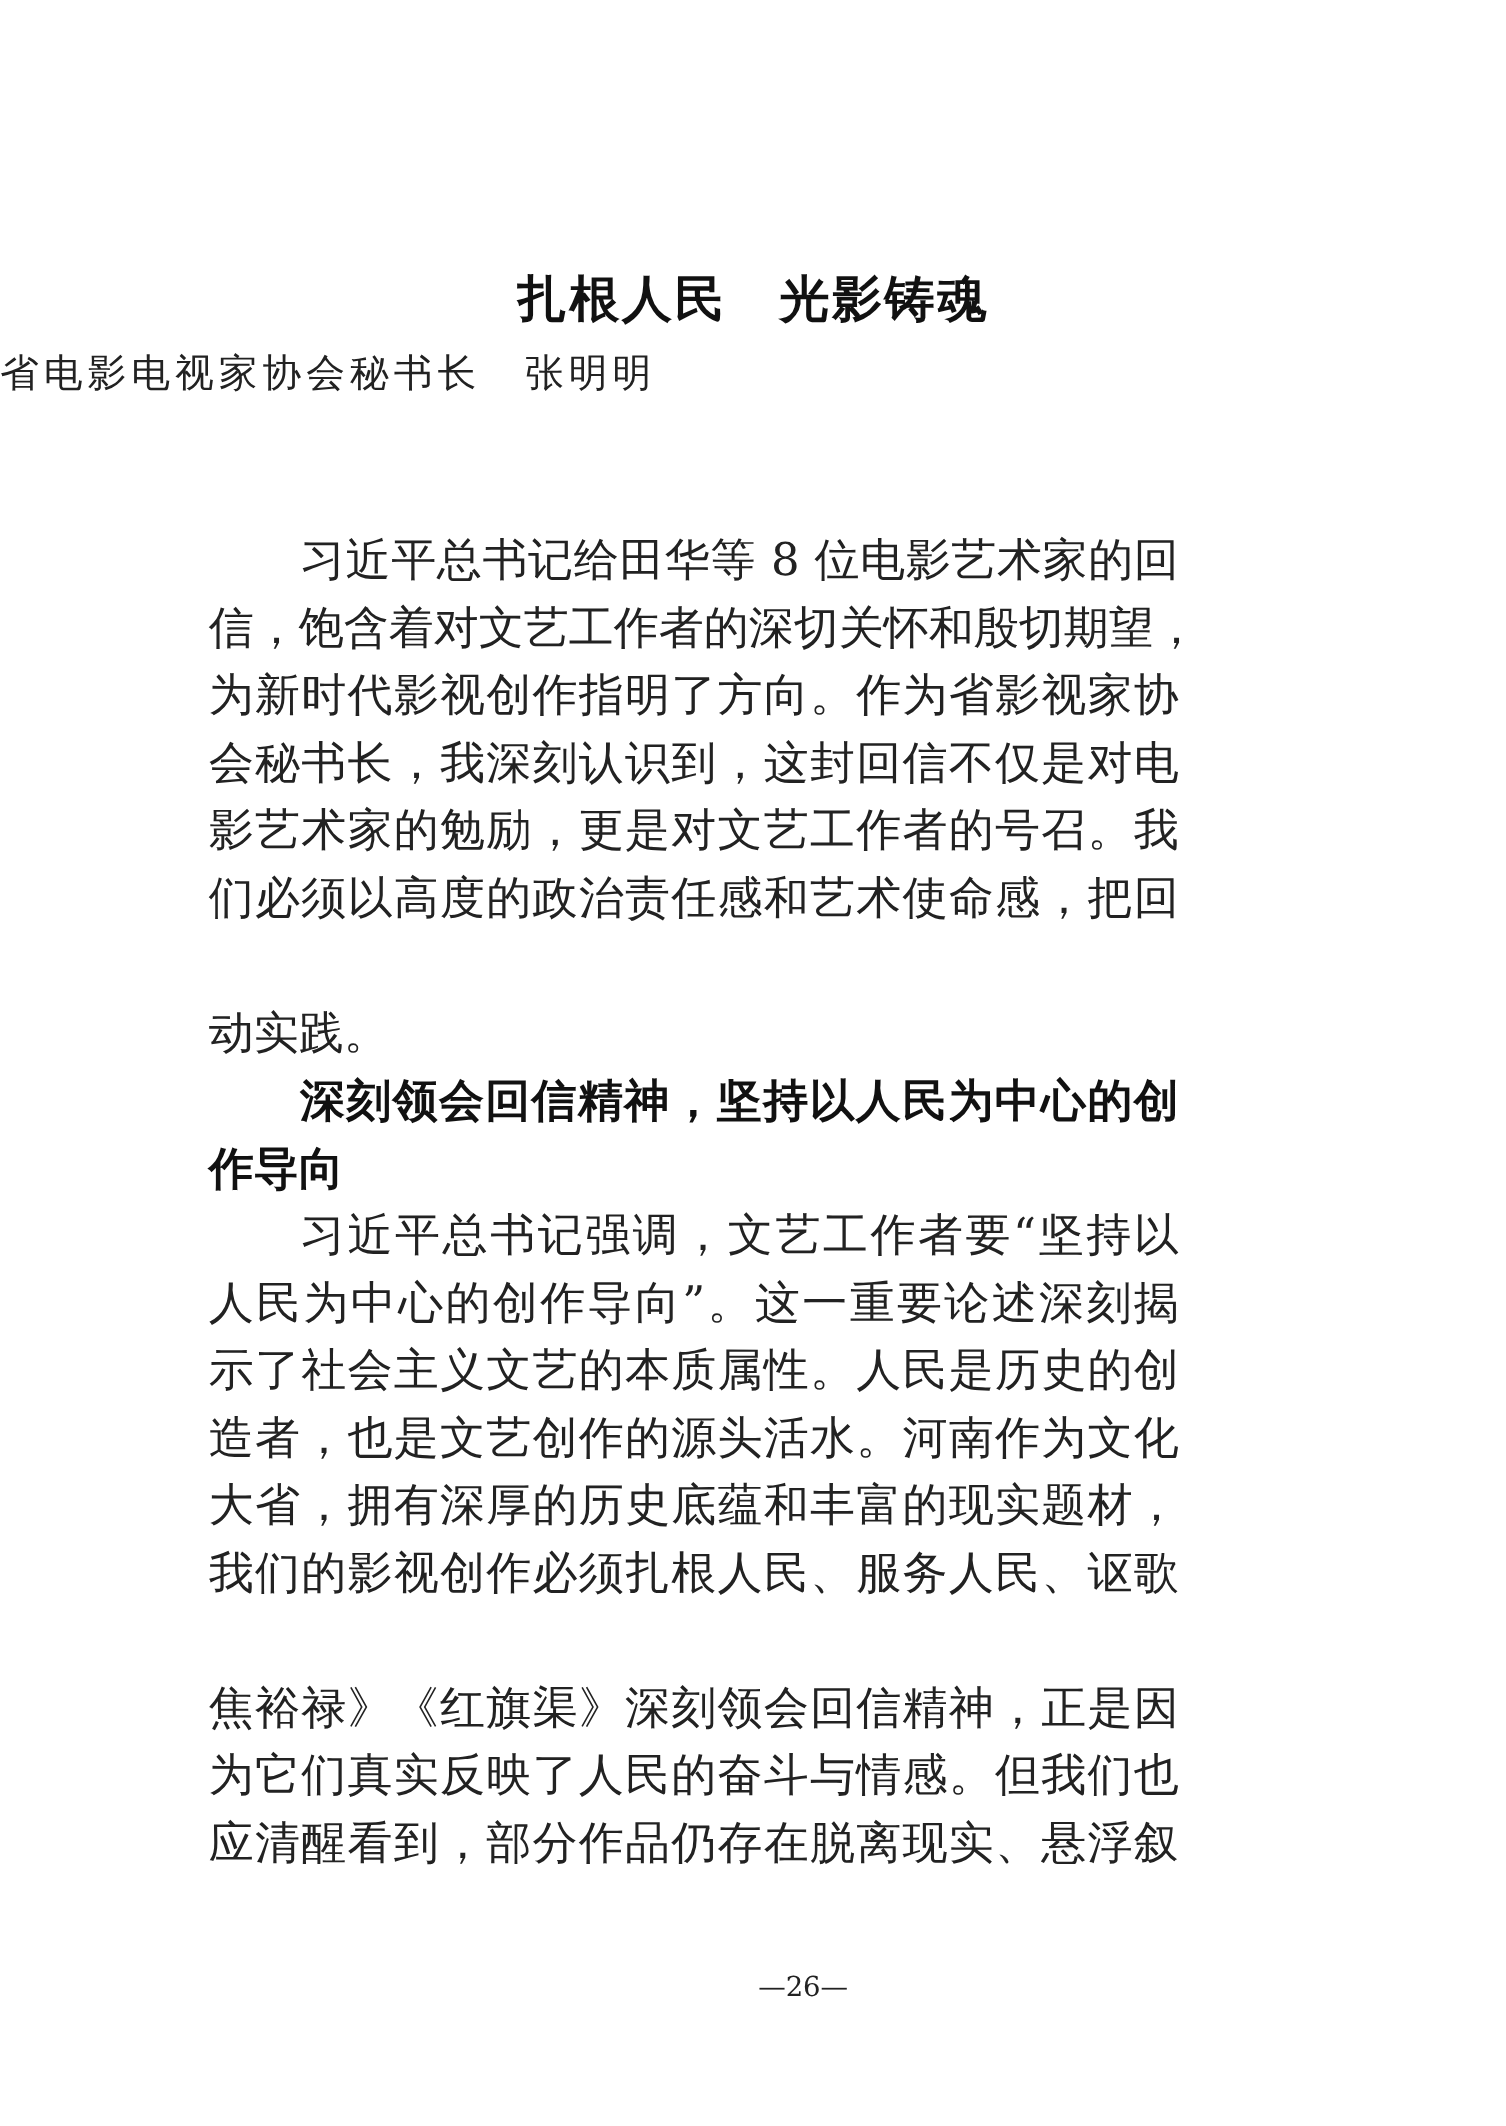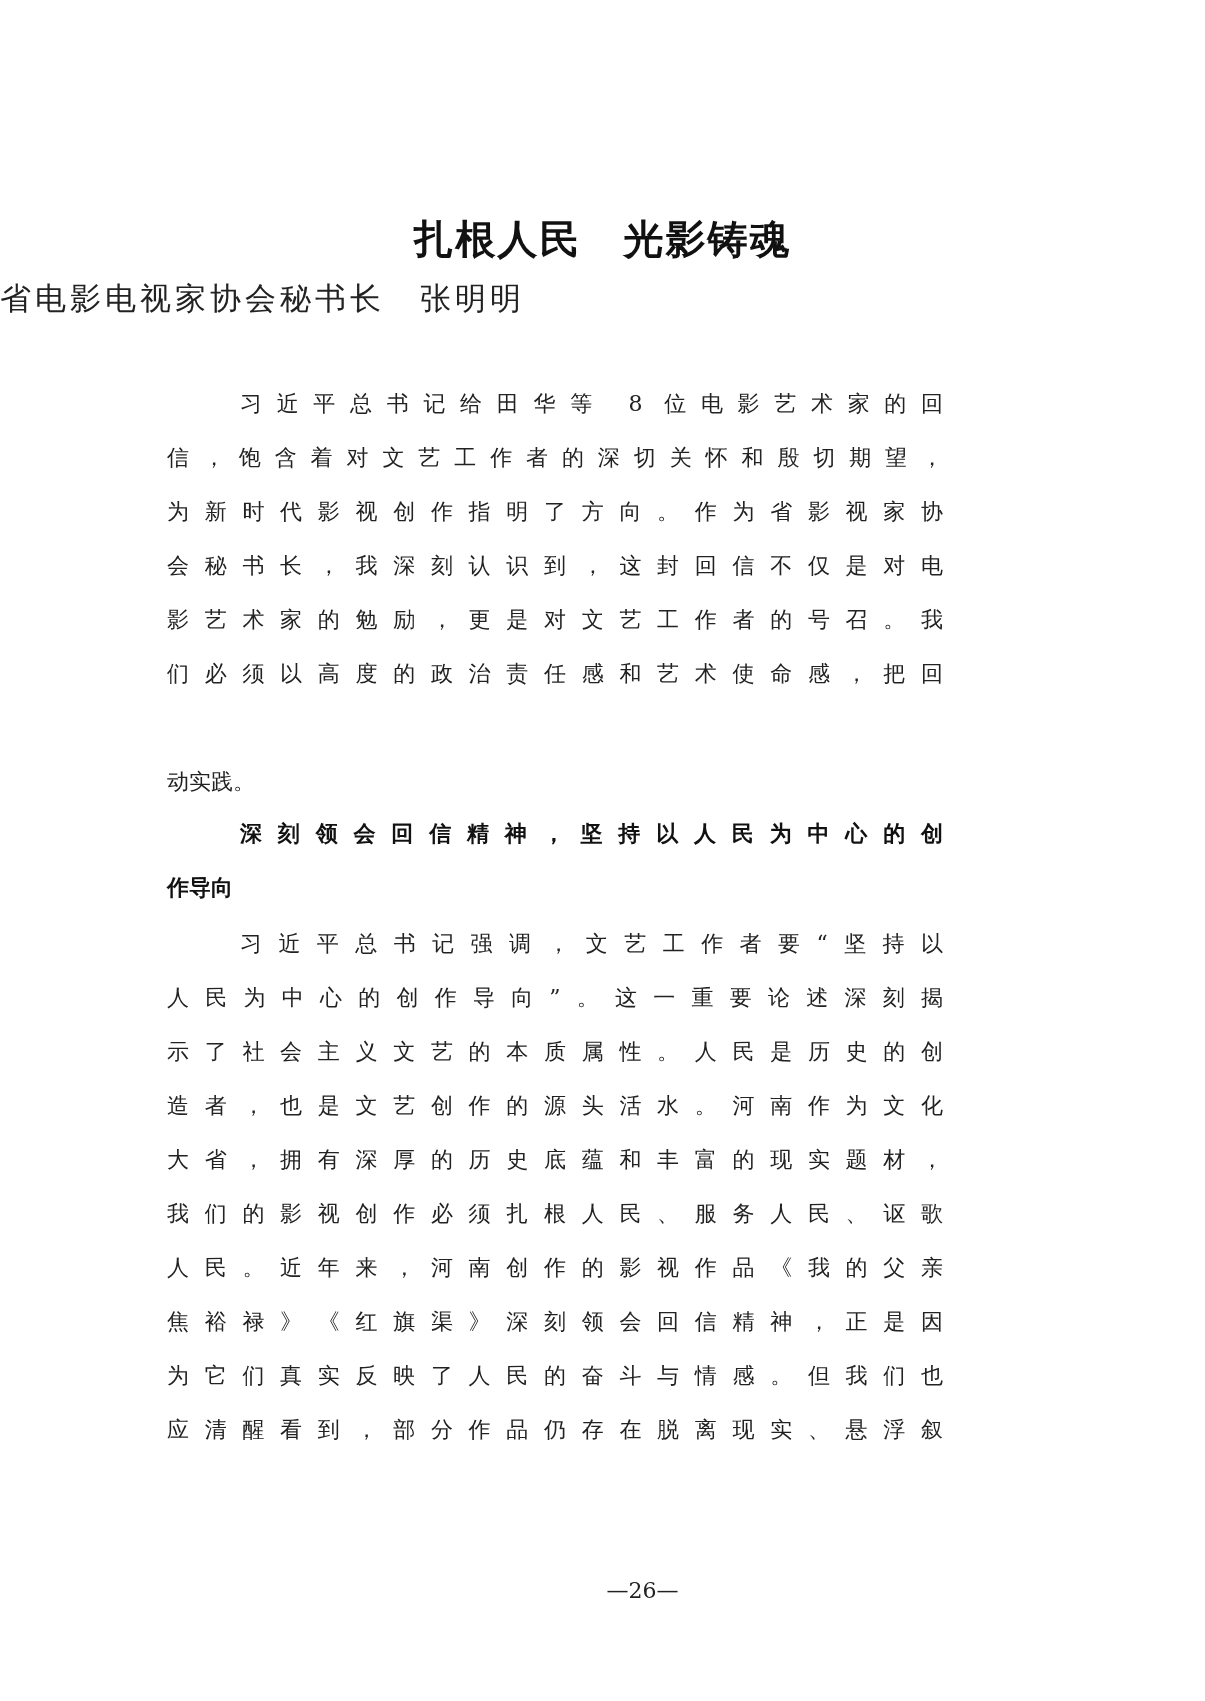--- a/index.html
+++ b/index.html
@@ -11,26 +11,26 @@
     font-size:40px; letter-spacing:2px; color:#111;
   }
   .byline {
     position:absolute; left:0; top:278px; width:1205px; text-align:left;
     font-family:"DejaVu Serif","Liberation Serif",serif;
     font-size:31px; letter-spacing:4px; color:#222;
   }
   .line {
     position:absolute; left:167px; width:776px; height:50px;
     font-family:"DejaVu Serif","Liberation Serif",serif;
-    font-size:22px; line-height:50px; color:#222;
-    white-space:nowrap; text-align:justify; text-align-last:justify;
+    font-size:36px; line-height:50px; color:#222;
+    white-space:nowrap; text-align:justify; text-align-last:justify;margin-top:45px;
   }
   .line.last { text-align-last:left; }
   .line.indent { left:240px; width:703px; }
-  .line.bold { font-family:Liberation Mono, monospace; font-weight:bold; color:#111; }
+  .line.bold { font-family:Liberation Serif, serif; font-weight:bold; color:#111; }
   .pageno {
     position:absolute; left:0; top:1578px; width:1205px; text-align:center;
     font-family:"DejaVu Serif","Liberation Serif",serif; font-size:22px; color:#222;padding-left:40px;
   }
 </style>
 </head>
 <body>
 
 <div class="page">
 
@@ -47,19 +47,18 @@
 
   <div class="line indent bold" style="top:811px">深刻领会回信精神，坚持以人民为中心的创</div>
   <div class="line bold last" style="top:865px">作导向</div>
 
   <div class="line indent" style="top:919px">习近平总书记强调，文艺工作者要“坚持以</div>
   <div class="line" style="top:973px">人民为中心的创作导向”。这一重要论述深刻揭</div>
   <div class="line" style="top:1027px">示了社会主义文艺的本质属性。人民是历史的创</div>
   <div class="line" style="top:1081px">造者，也是文艺创作的源头活水。河南作为文化</div>
   <div class="line" style="top:1135px">大省，拥有深厚的历史底蕴和丰富的现实题材，</div>
   <div class="line" style="top:1189px">我们的影视创作必须扎根人民、服务人民、讴歌</div>
-  <div class="line" style="top:1243px">人民。近年来，河南创作的影视作品《我的父亲</div>
   <div class="line" style="top:1297px">焦裕禄》《红旗渠》深刻领会回信精神，正是因</div>
   <div class="line" style="top:1351px">为它们真实反映了人民的奋斗与情感。但我们也</div>
   <div class="line" style="top:1405px">应清醒看到，部分作品仍存在脱离现实、悬浮叙</div>
 
   <div class="pageno">—26—</div>
 </div>
 
 </body></html>

